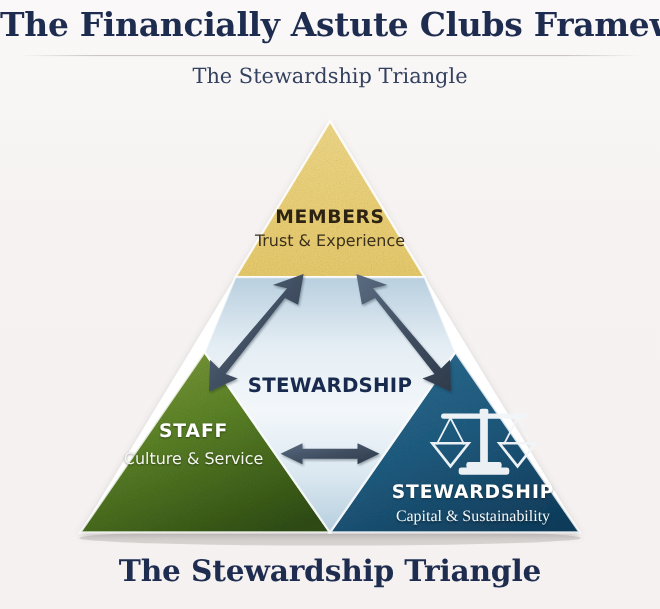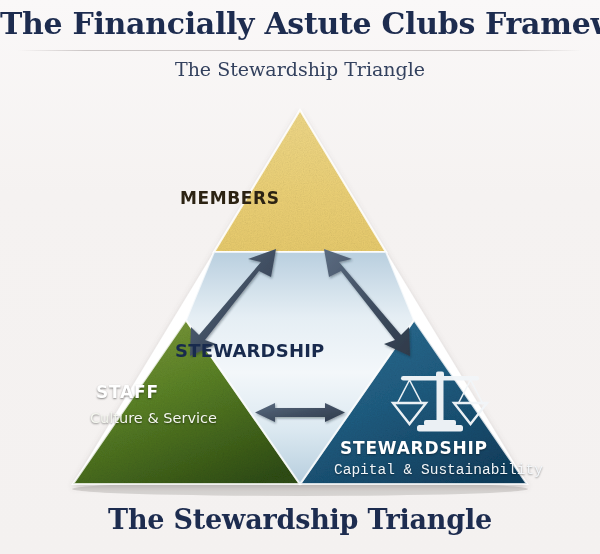--- a/index.html
+++ b/index.html
@@ -67,20 +67,21 @@
     width: 600px;
     height: 554px;
   }
   .stage svg {
     display: block;
   }
 
   
   .lbl {
     position: absolute;
+    text-align: center;
     white-space: nowrap;
     pointer-events: none;
   }
   .lbl-members-title {
     left: 180px; top: 188px; width: 240px;
     font-family: "DejaVu Sans", "Liberation Sans", sans-serif;
     font-weight: bold;
     font-size: 17px;
     letter-spacing: 0.6px;
     color: #2c2313;
@@ -127,21 +128,21 @@
     left: 340px; top: 438px; width: 180px;
     font-family: "DejaVu Sans", "Liberation Sans", sans-serif;
     font-weight: bold;
     font-size: 17px;
     letter-spacing: 0.8px;
     color: #ffffff;
     text-shadow: 0 1px 2px rgba(0,0,0,0.4);
   }
   .lbl-stew-sub {
     left: 334px; top: 462px; width: 192px;
-    font-family: Liberation Mono, monospace;
+    font-family: Liberation Serif, serif;
     font-size: 14.5px;
     color: #f2f6f9;
     text-shadow: 0 1px 2px rgba(0,0,0,0.4);
   }
 
   
   .footer-caption {
     position: absolute;
     left: 0;
     top: 504px;
@@ -271,20 +272,21 @@
         <path d="M 393 403 L 426 403 L 409.5 424 Z" fill="none" stroke="#f2f6f9" stroke-width="2.4"></path>
 
         <path d="M 470.5 380 L 458 404 M 470.5 380 L 483 404" stroke="#f2f6f9" stroke-width="1.6" fill="none"></path>
 
         <path d="M 454 403 L 487 403 L 470.5 424 Z" fill="none" stroke="#f2f6f9" stroke-width="2.4"></path>
       </g>
     </svg>
   </div>
 
   <div class="lbl lbl-members-title">MEMBERS</div>
+  <div class="lbl lbl-members-sub">Trust &amp; Experience</div>
 
   <div class="lbl lbl-center-2">STEWARDSHIP</div>
 
   <div class="lbl lbl-staff-sub">Culture &amp; Service</div>
   <div class="lbl lbl-staff-title">STAFF</div>
 
   <div class="lbl lbl-stew-title">STEWARDSHIP</div>
   <div class="lbl lbl-stew-sub">Capital &amp; Sustainability</div>
 
   <div class="footer-caption">The Stewardship Triangle</div>

